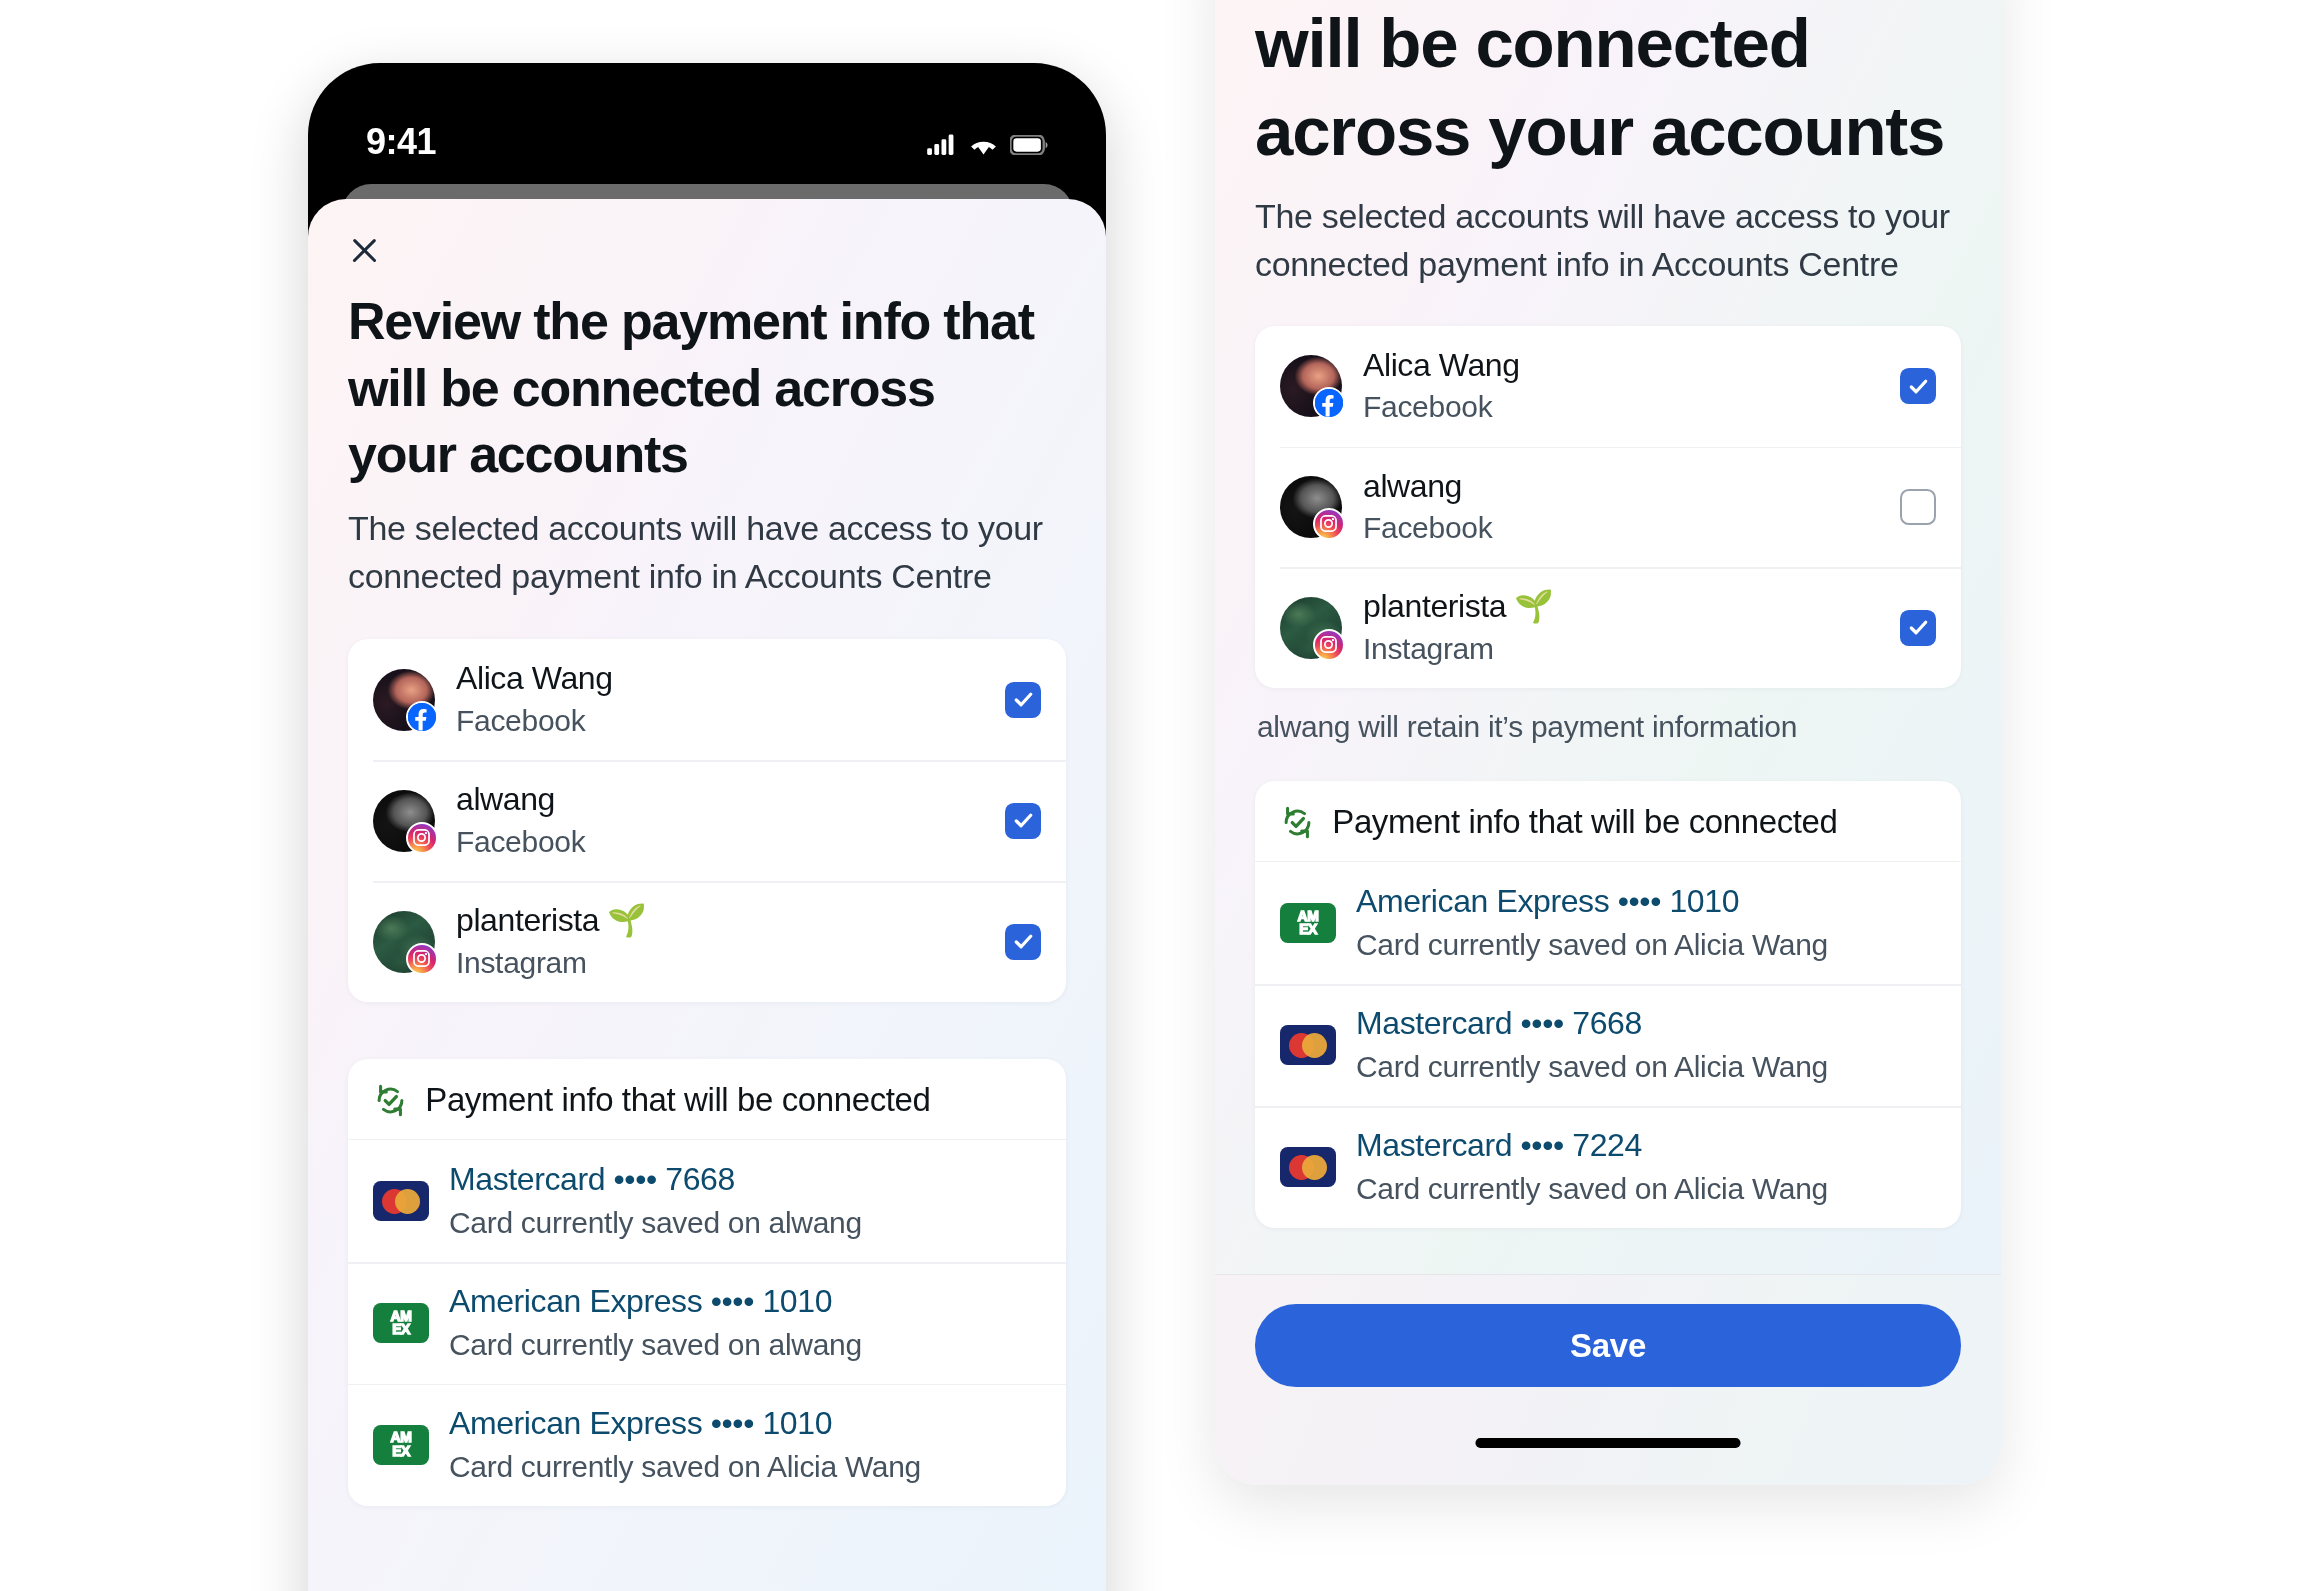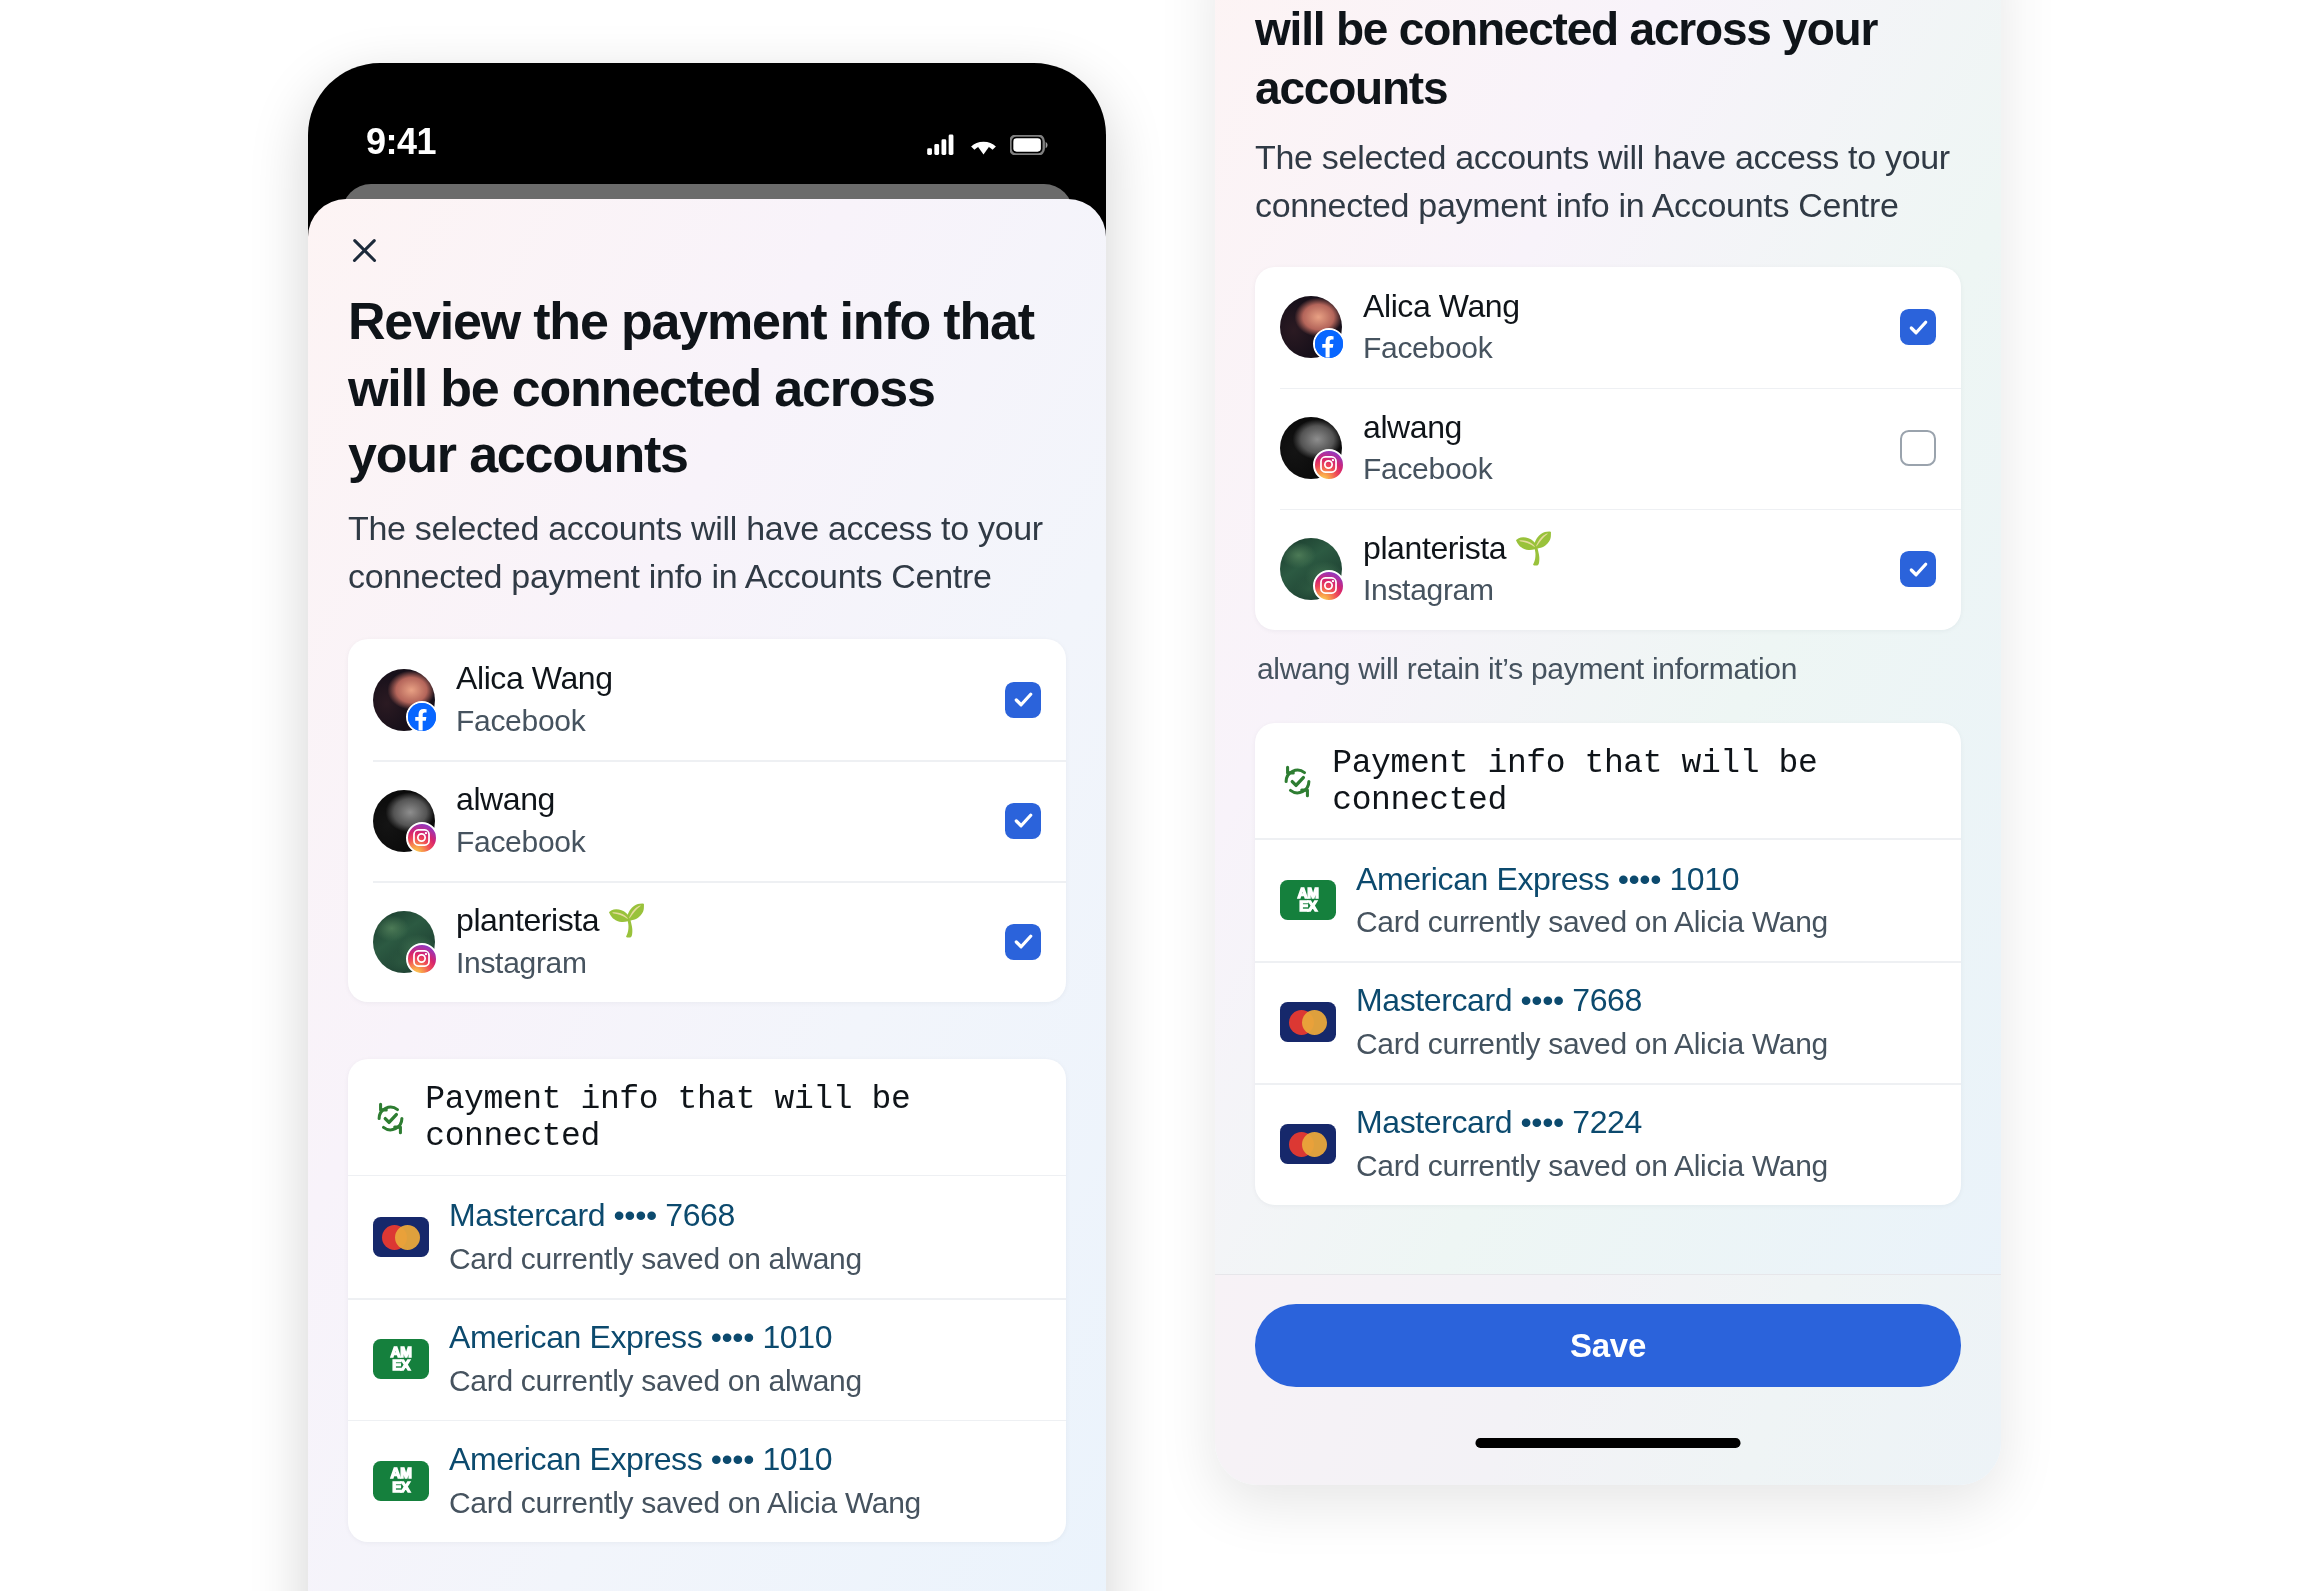--- a/index.html
+++ b/index.html
@@ -145,21 +145,21 @@
     cursor:pointer;
   }
   .checkbox.on{ background:#2B63DB; }
   .checkbox.off{ background:#ffffff; border:2.4px solid #9aa3ad; }
   .checkbox.on svg{ width:23px;height:23px; }
 
   
   .pay-card{ margin-top:57px; }
   .pay-head{
     display:flex; align-items:center; gap:17.3px;
-    padding:22px 26px 21px 25px; position:relative;font-family:Liberation Mono, monospace;
+    padding:22px 26px 21px 25px; position:relative;
   }
   .pay-head:after{
     content:""; position:absolute; left:0; right:0; bottom:0;
     height:1.4px; background:#eef0f3;
   }
   .sync-ico{ width:35px;height:35px; flex:0 0 auto; }
   .pay-head-label{
     font-size:33px; font-weight:400; color:#0f1419; letter-spacing:-0.4px;
   }
   .pay-row{
@@ -201,21 +201,21 @@
   .right-panel{
     position:absolute; left:1215px; top:-72px;
     width:786px; height:1557px;
     border-radius:0 0 42px 42px;
     background:linear-gradient(118deg,#fdf4f4 0%, #f8f3fa 30%, #eef6f4 58%, #e9f2fb 100%);
     overflow:hidden;
     box-shadow:0 19px 58px rgba(0,0,0,.10);
   }
   .rp-scroll{ padding:72px 40px 0 40px; }
   .rp-title{
-    font-size:46px; line-height:1.28; font-weight:700;
+    font-size:69px; line-height:1.28; font-weight:700;
     color:#0f1419; letter-spacing:-1.2px; max-width:702px;
   }
   .rp-sub{
     margin-top:15.4px;
     font-size:34px; line-height:1.42; font-weight:400;
     color:#303a45; letter-spacing:-0.3px; max-width:711px;
   }
   .rp-note{
     margin-top:22px; margin-left:1.9px;
     font-size:30px; font-weight:400; color:#46535f; letter-spacing:-0.3px;

